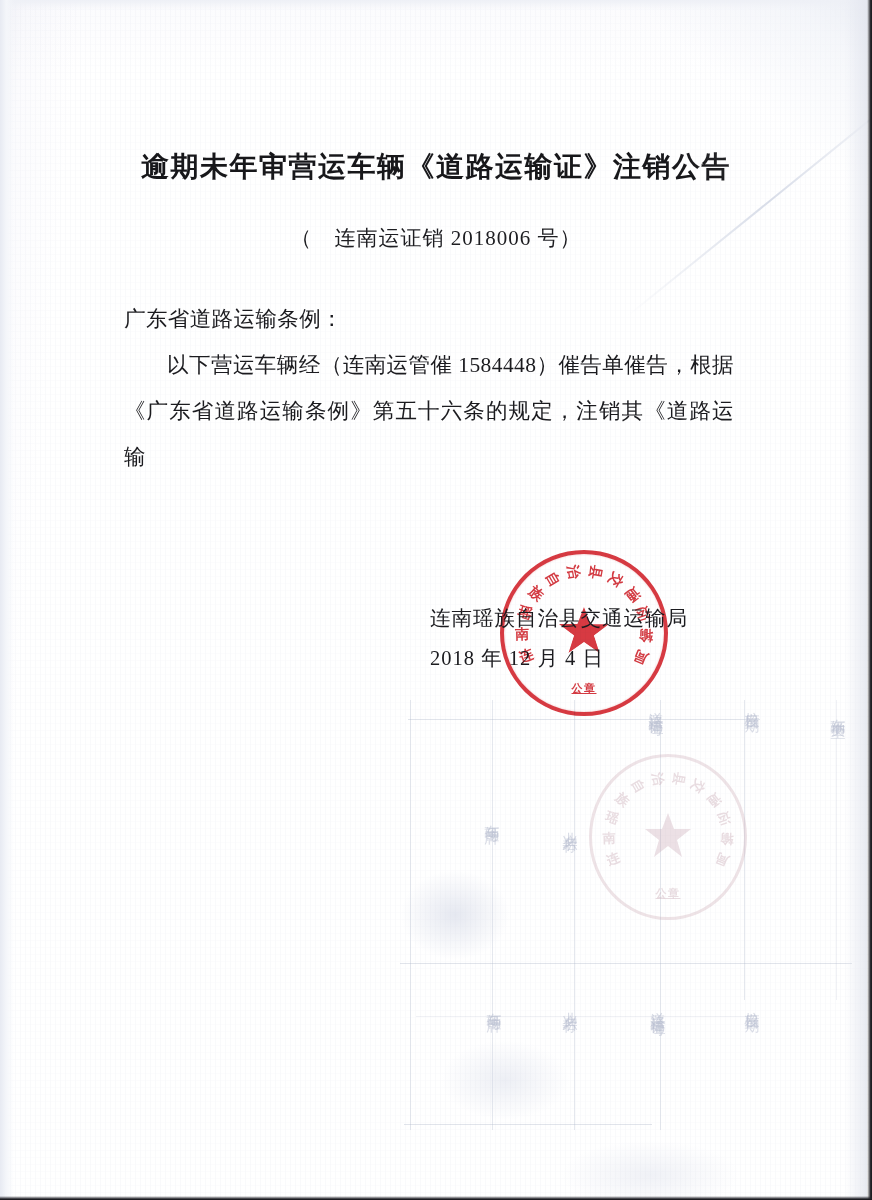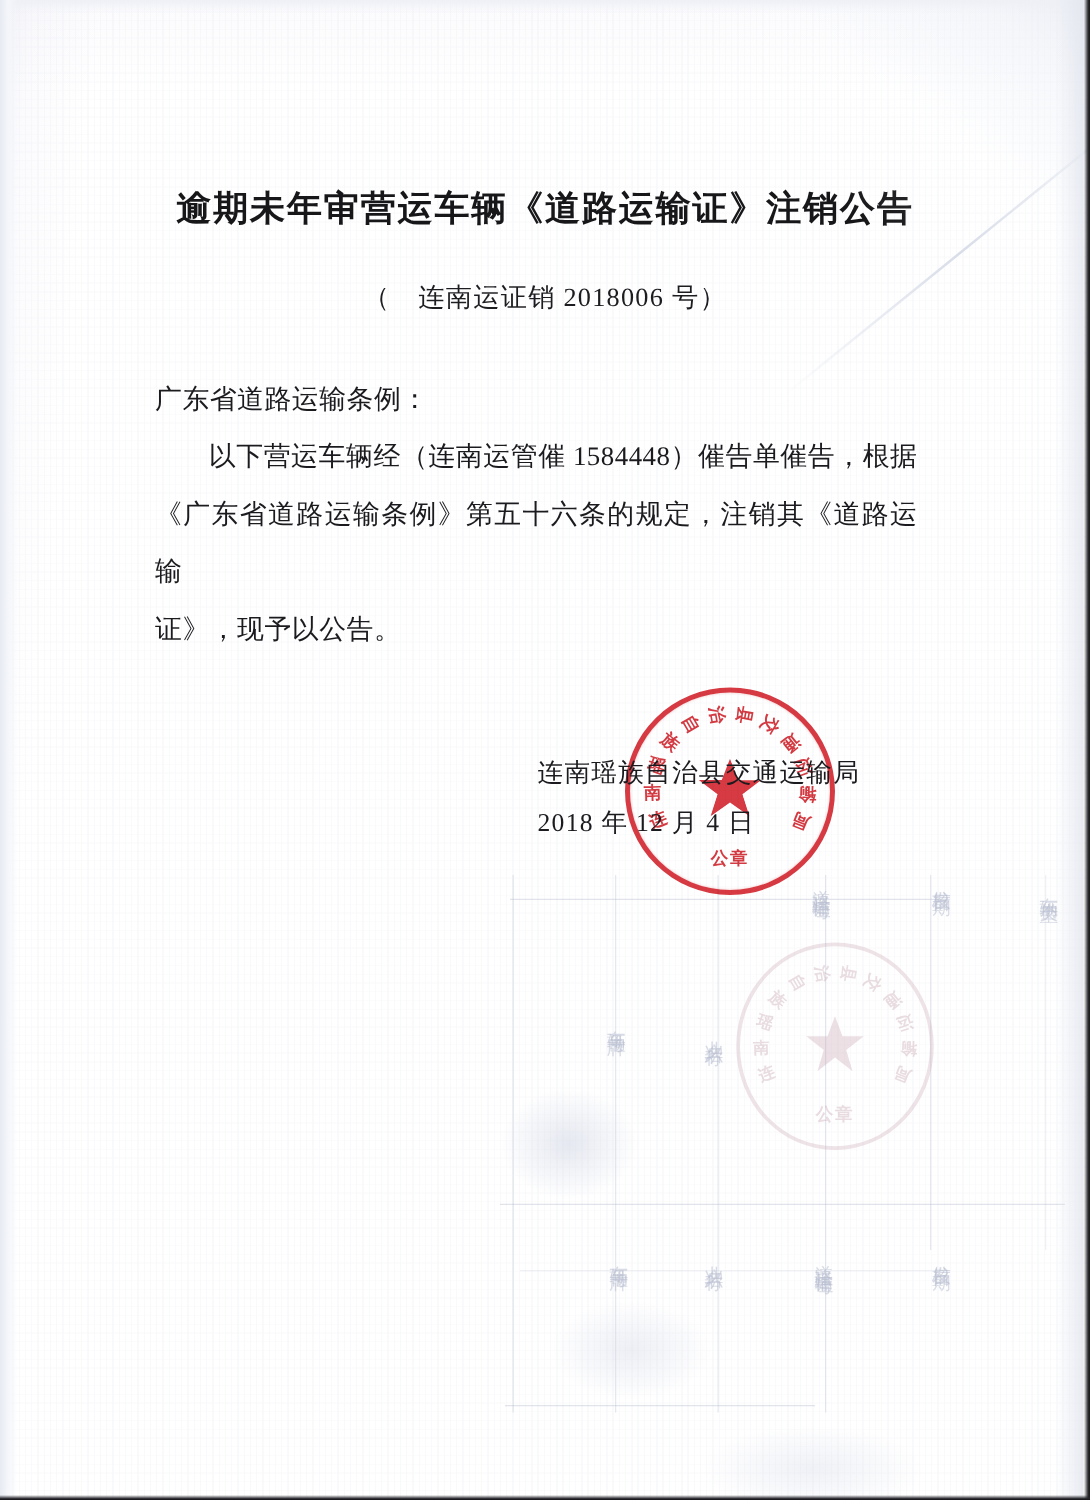--- a/index.html
+++ b/index.html
@@ -223,24 +223,25 @@
     transform-origin: 0 0;
     white-space: nowrap;
   }
   .seal-bottom-text {
     position: absolute;
     left: 50%;
     bottom: 16px;
     transform: translateX(-50%);
     font-family: "Liberation Sans", "DejaVu Sans", sans-serif;
     font-weight: 700;
-    font-size: 14px;
+    font-size: 11px;
     letter-spacing: 1.5px;
     color: #d12b33;
     white-space: nowrap;
+    text-decoration: underline;
   }
 
   
   .seal-faint {
     left: 589px;
     top: 754px;
     width: 152px;
     height: 160px;
     border: 3px solid rgba(200,164,176,.5);
     opacity: .62;
@@ -311,21 +312,20 @@
   </div>
 
   <div class="doc-title">逾期未年审营运车辆《道路运输证》注销公告</div>
 
   <div class="doc-subtitle">（　连南运证销 2018006 号）</div>
 
   <div class="body-block">
     <div class="body-line">广东省道路运输条例：</div>
     <div class="body-line indent justify">以下营运车辆经（连南运管催 1584448）催告单催告，根据</div>
     <div class="body-line justify">《广东省道路运输条例》第五十六条的规定，注销其《道路运输</div>
-    <div class="body-line">证》，现予以公告。</div>
   </div>
 
   <div class="seal seal-main">
     <div class="seal-ring-text" id="main-ring">
         <span style="font-size: 14px; transform: rotate(-112deg) translate(0px, -62px) rotate(90deg) translate(-50%, -50%);">连</span>
         <span style="font-size: 14px; transform: rotate(-91.6364deg) translate(0px, -62px) rotate(90deg) translate(-50%, -50%);">南</span>
         <span style="font-size: 14px; transform: rotate(-71.2727deg) translate(0px, -62px) rotate(90deg) translate(-50%, -50%);">瑶</span>
         <span style="font-size: 14px; transform: rotate(-50.9091deg) translate(0px, -62px) rotate(90deg) translate(-50%, -50%);">族</span>
         <span style="font-size: 14px; transform: rotate(-30.5455deg) translate(0px, -62px) rotate(90deg) translate(-50%, -50%);">自</span>
         <span style="font-size: 14px; transform: rotate(-10.1818deg) translate(0px, -62px) rotate(90deg) translate(-50%, -50%);">治</span>

